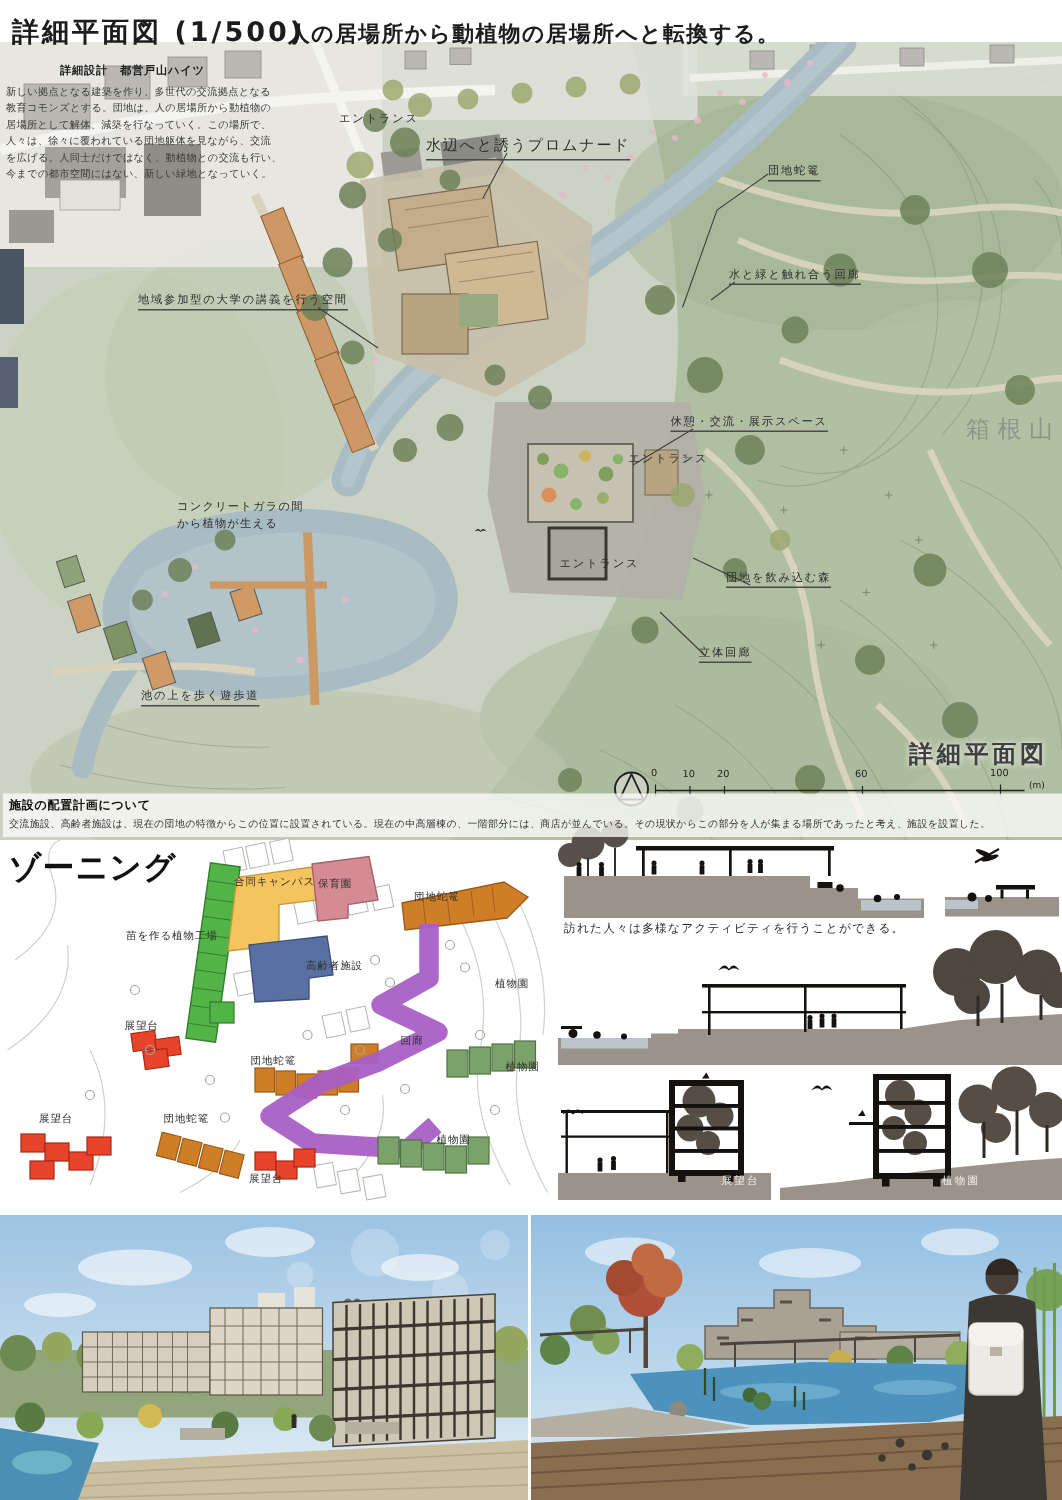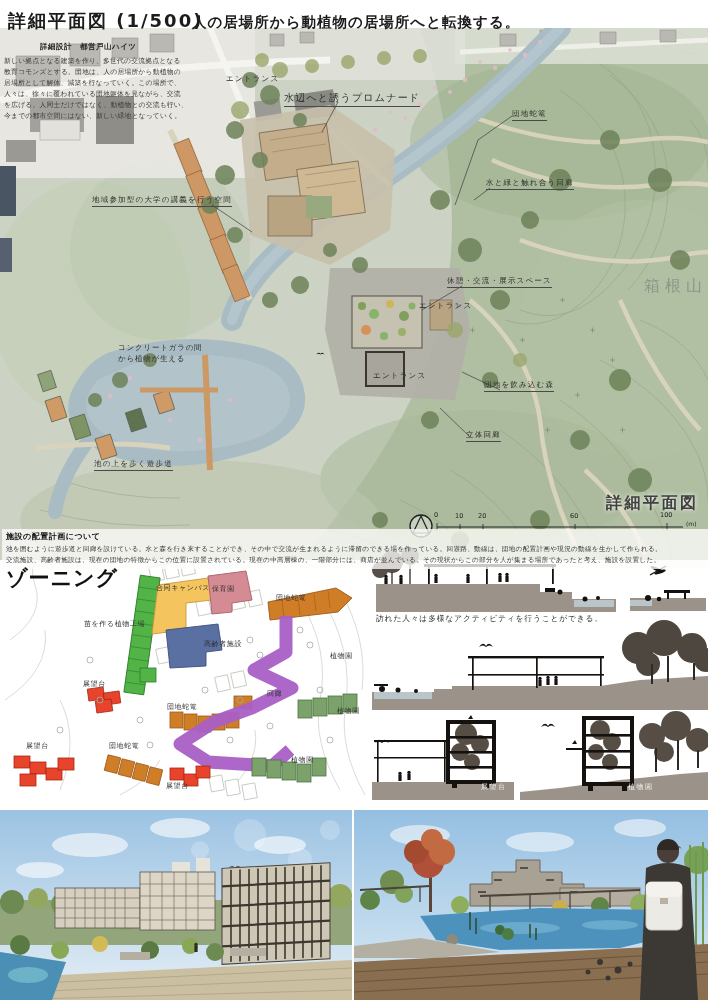--- a/index.html
+++ b/index.html
@@ -655,36 +655,35 @@
   <div class="lbl" style="left:226px;top:73px;">エントランス</div>
   <div class="lbl u" style="left:284px;top:90px;font-size:10px;">水辺へと誘うプロムナード</div>
   <div class="lbl u" style="left:512px;top:108px;">団地蛇篭</div>
   <div class="lbl u" style="left:486px;top:177px;">水と緑と触れ合う回廊</div>
   <div class="lbl u" style="left:447px;top:275px;">休憩・交流・展示スペース</div>
   <div class="lbl" style="left:419px;top:300px;">エントランス</div>
   <div class="lbl" style="left:373px;top:370px;">エントランス</div>
   <div class="lbl u" style="left:484px;top:379px;">団地を飲み込む森</div>
   <div class="lbl u" style="left:466px;top:429px;">立体回廊</div>
   <div class="lbl u" style="left:92px;top:194px;">地域参加型の大学の講義を行う空間</div>
-  <div class="lbl two" style="left:118px;top:342px;">コンクリートガラの間
+  <div class="lbl two" style="left:118px;top:332px;">コンクリートガラの間
 から植物が生える</div>
   <div class="lbl u" style="left:94px;top:458px;">池の上を歩く遊歩道</div>
   <div class="abs mountain" style="left:644px;top:276px;">箱根山</div>
   <div class="abs plan-title" style="left:606px;top:493px;">詳細平面図</div>
 
   <span class="tick" style="left:434px;top:511px;">0</span>
   <span class="tick" style="left:455px;top:512px;">10</span>
   <span class="tick" style="left:478px;top:512px;">20</span>
   <span class="tick" style="left:570px;top:512px;">60</span>
   <span class="tick" style="left:660px;top:511px;">100</span>
   <span class="unit" style="left:686px;top:520px;">(m)</span>
 
   <div class="abs placement" style="left:2px;top:529px;">
     <div class="h">施設の配置計画について</div>
-    <div class="l">池を囲むように遊歩道と回廊を設けている。水と森を行き来することができ、その中で交流が生まれるように滞留のできる場を作っている。回遊路、動線は、団地の配置計画や現況の動線を生かして作られる。</div>
     <div class="l">交流施設、高齢者施設は、現在の団地の特徴からこの位置に設置されている。現在の中高層棟の、一階部分には、商店が並んでいる。その現状からこの部分を人が集まる場所であったと考え、施設を設置した。</div>
   </div>
 
   <div class="abs zoning-title" style="left:6px;top:564px;">ゾーニング</div>
   <div class="zlbl" style="left:156px;top:583px;">合同キャンパス</div>
   <div class="zlbl" style="left:212px;top:584px;">保育園</div>
   <div class="zlbl" style="left:276px;top:593px;">団地蛇篭</div>
   <div class="zlbl" style="left:84px;top:619px;">苗を作る植物工場</div>
   <div class="zlbl" style="left:204px;top:639px;font-family:Liberation Serif, serif;">高齢者施設</div>
   <div class="zlbl" style="left:330px;top:651px;">植物園</div>

